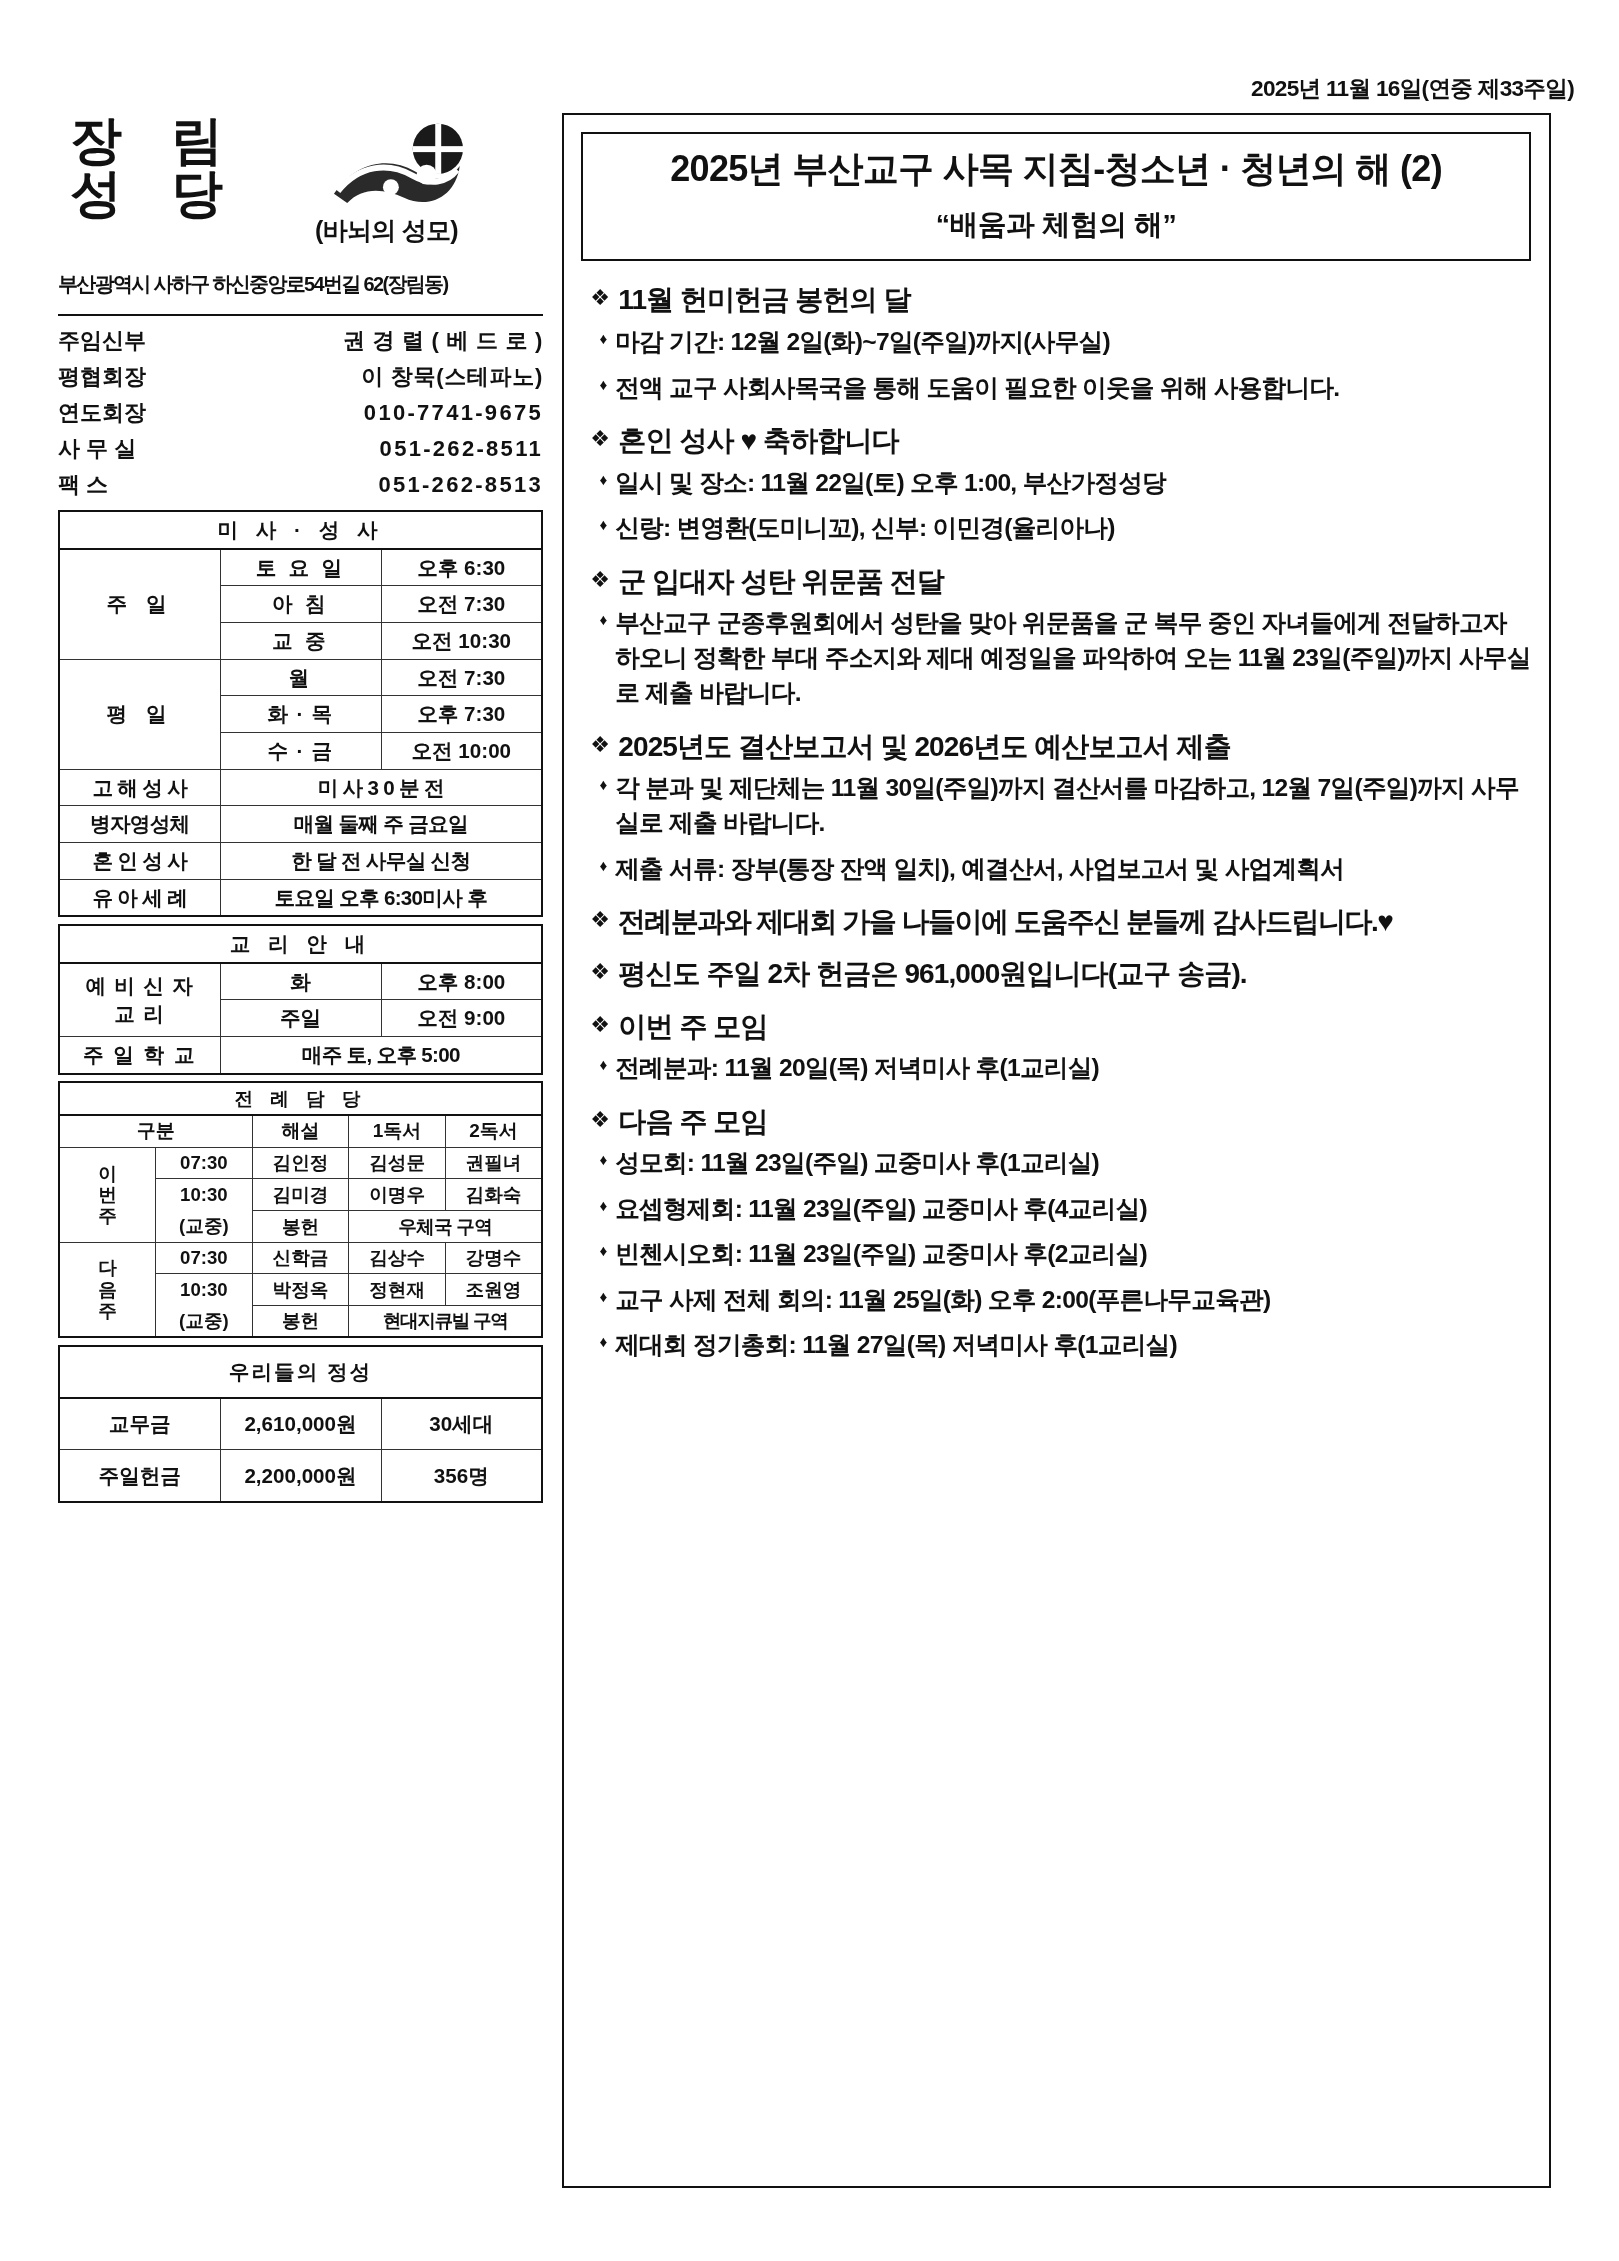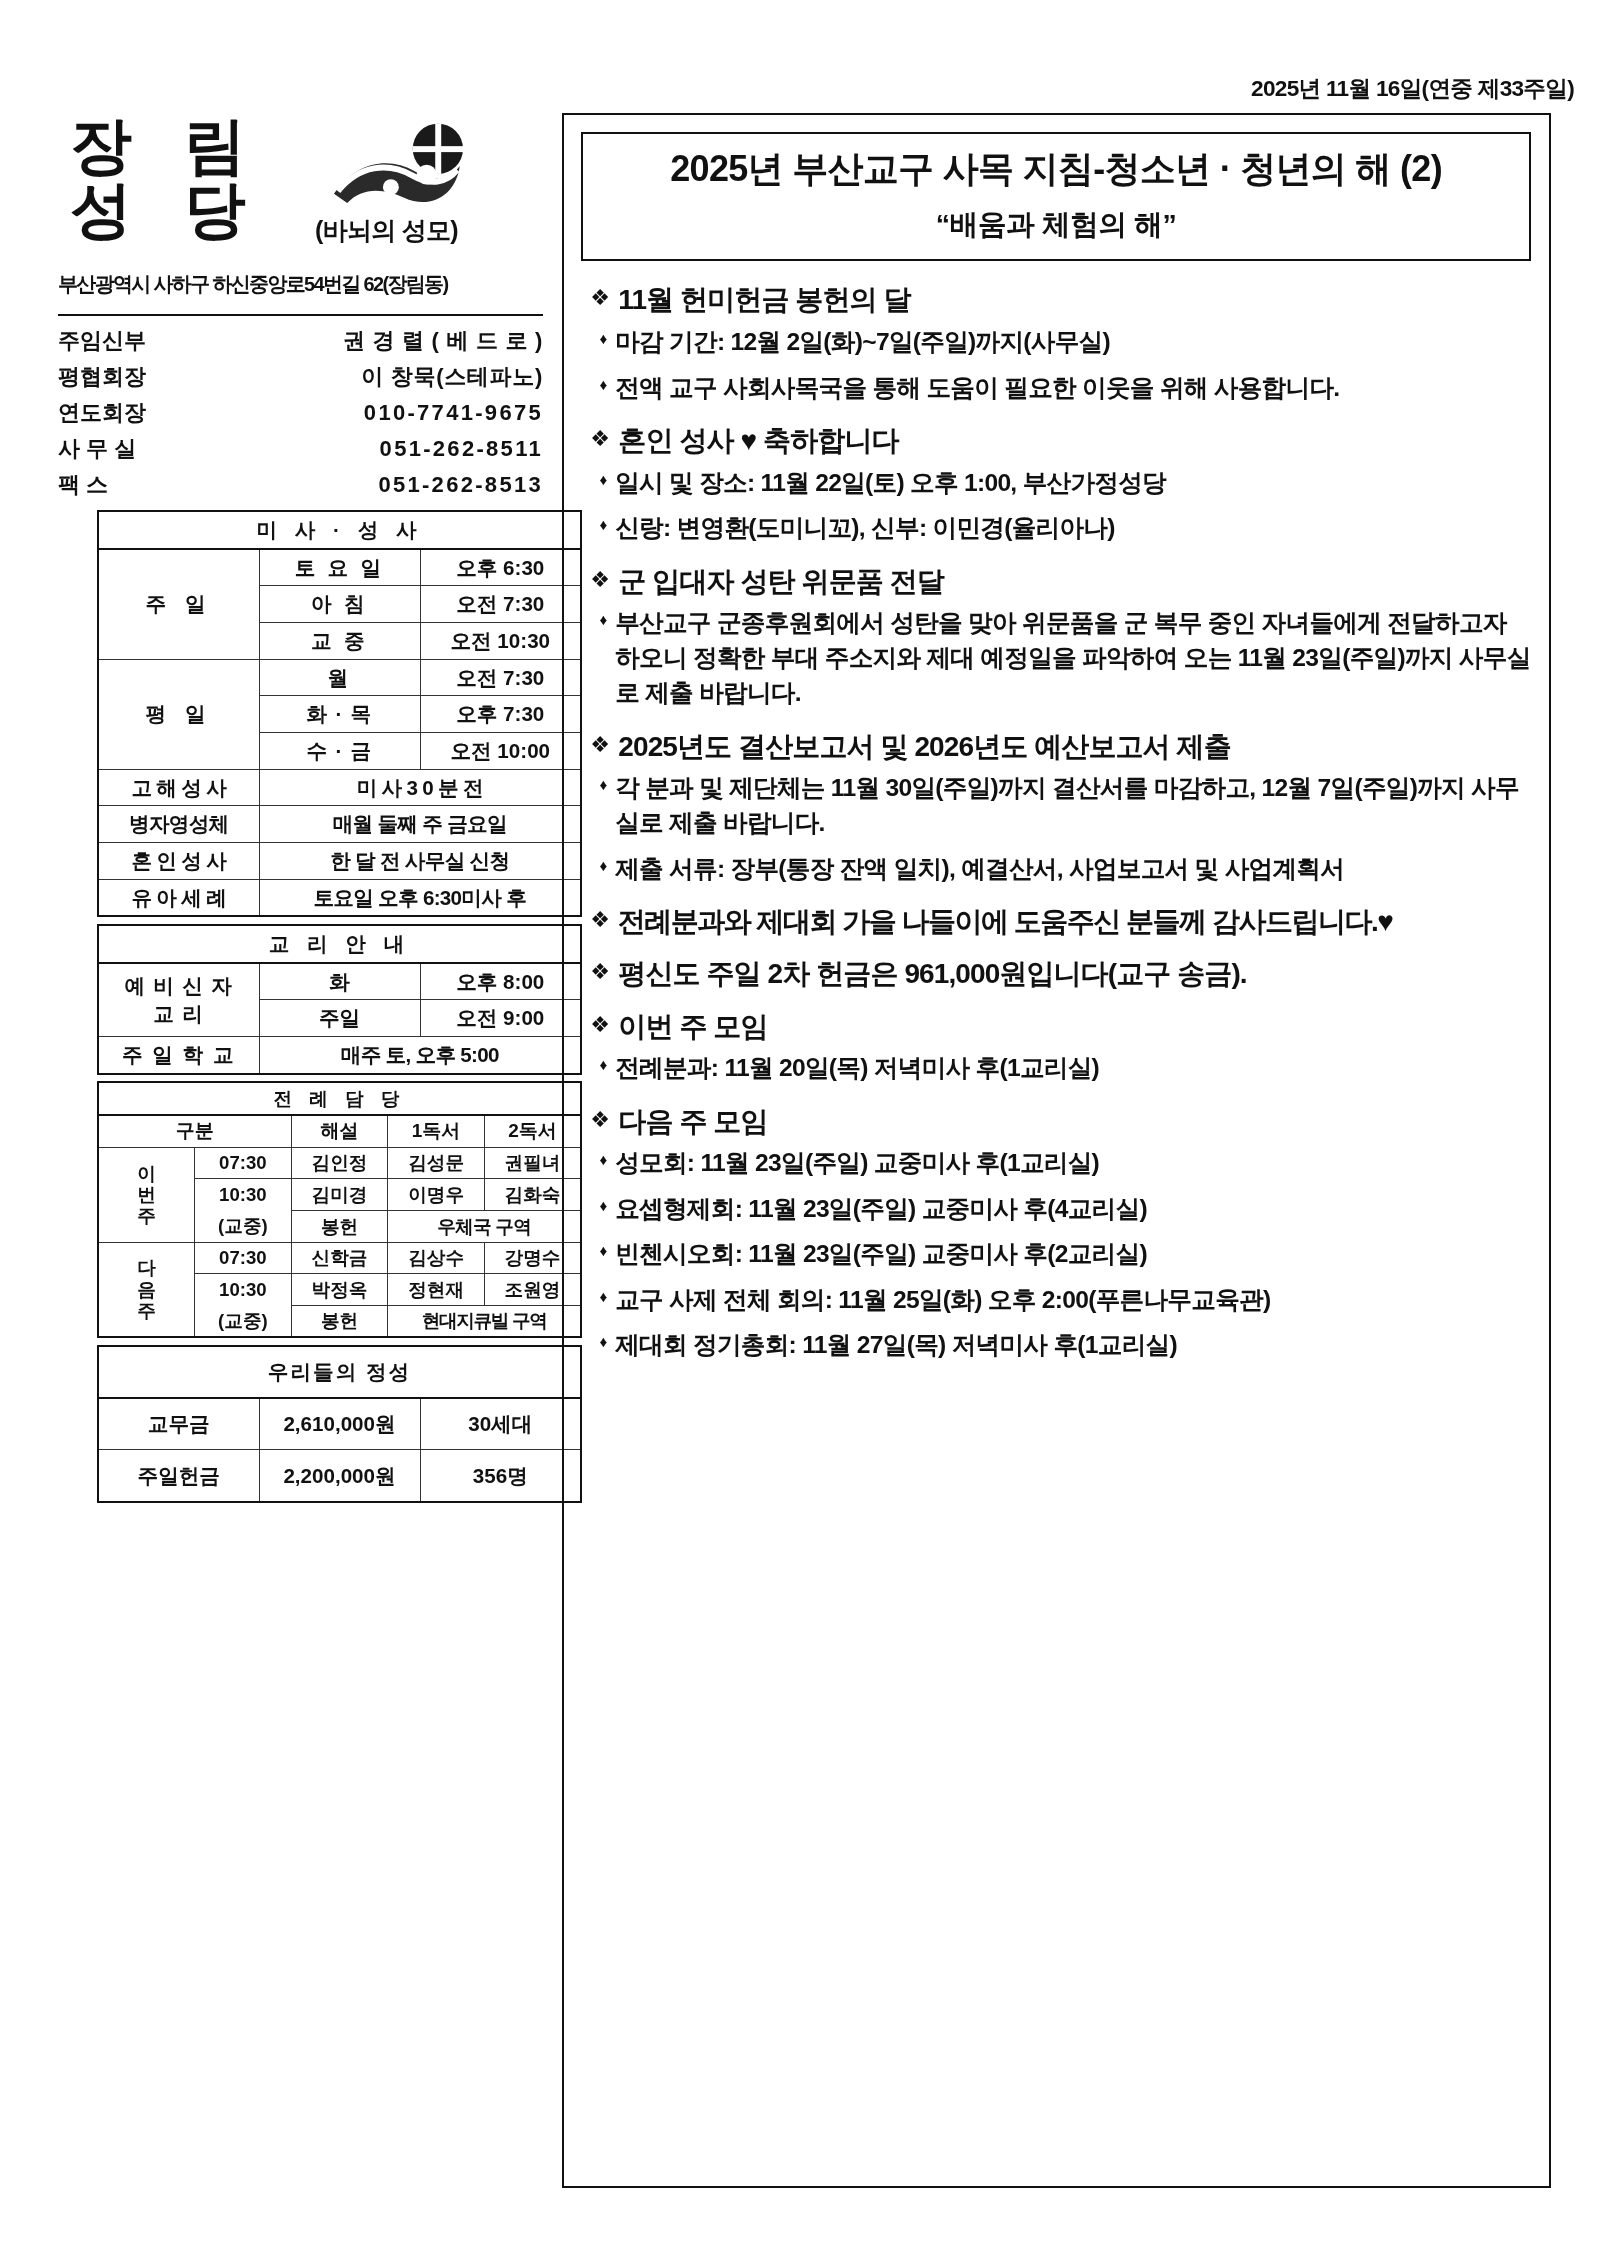--- a/index.html
+++ b/index.html
@@ -34,21 +34,21 @@
   
   .left-col {
     width: 485px;
     margin-left: 58px;
     flex: 0 0 485px;
   }
 
   .masthead { position: relative; height: 153px; }
   .church-name {
     position: absolute; left: 12px; top: 1.3px;
-    font-size: 62px; font-weight: 800;
+    font-size: 52px; font-weight: 800;
     line-height: 1.02;
     letter-spacing: 17.3px;
   }
   .church-name span { display: block; }
   .logo-wrap {
     position: absolute; left: 272px; top: 9.3px;
     width: 139px; height: 90px;
   }
   .logo-sub {
     position: absolute; left: 257px; top: 101px;
@@ -92,21 +92,20 @@
     white-space: nowrap;
   }
   .contact-value.num { font-weight: 700; letter-spacing: 2.3px; }
 
   
   table.tbl {
     width: 100%;
     border-collapse: collapse;
     margin-top: 6.6px;
     table-layout: fixed;
-    margin-left: 39px;
   }
   table.tbl.thickbox { border: 2px solid #111; }
   table.tbl td, table.tbl th {
     border: 1px solid #333;
     font-size: 20.6px;
     font-weight: 700;
     text-align: center;
     padding: 6px 1.3px;
     line-height: 1.15;
     white-space: nowrap;

